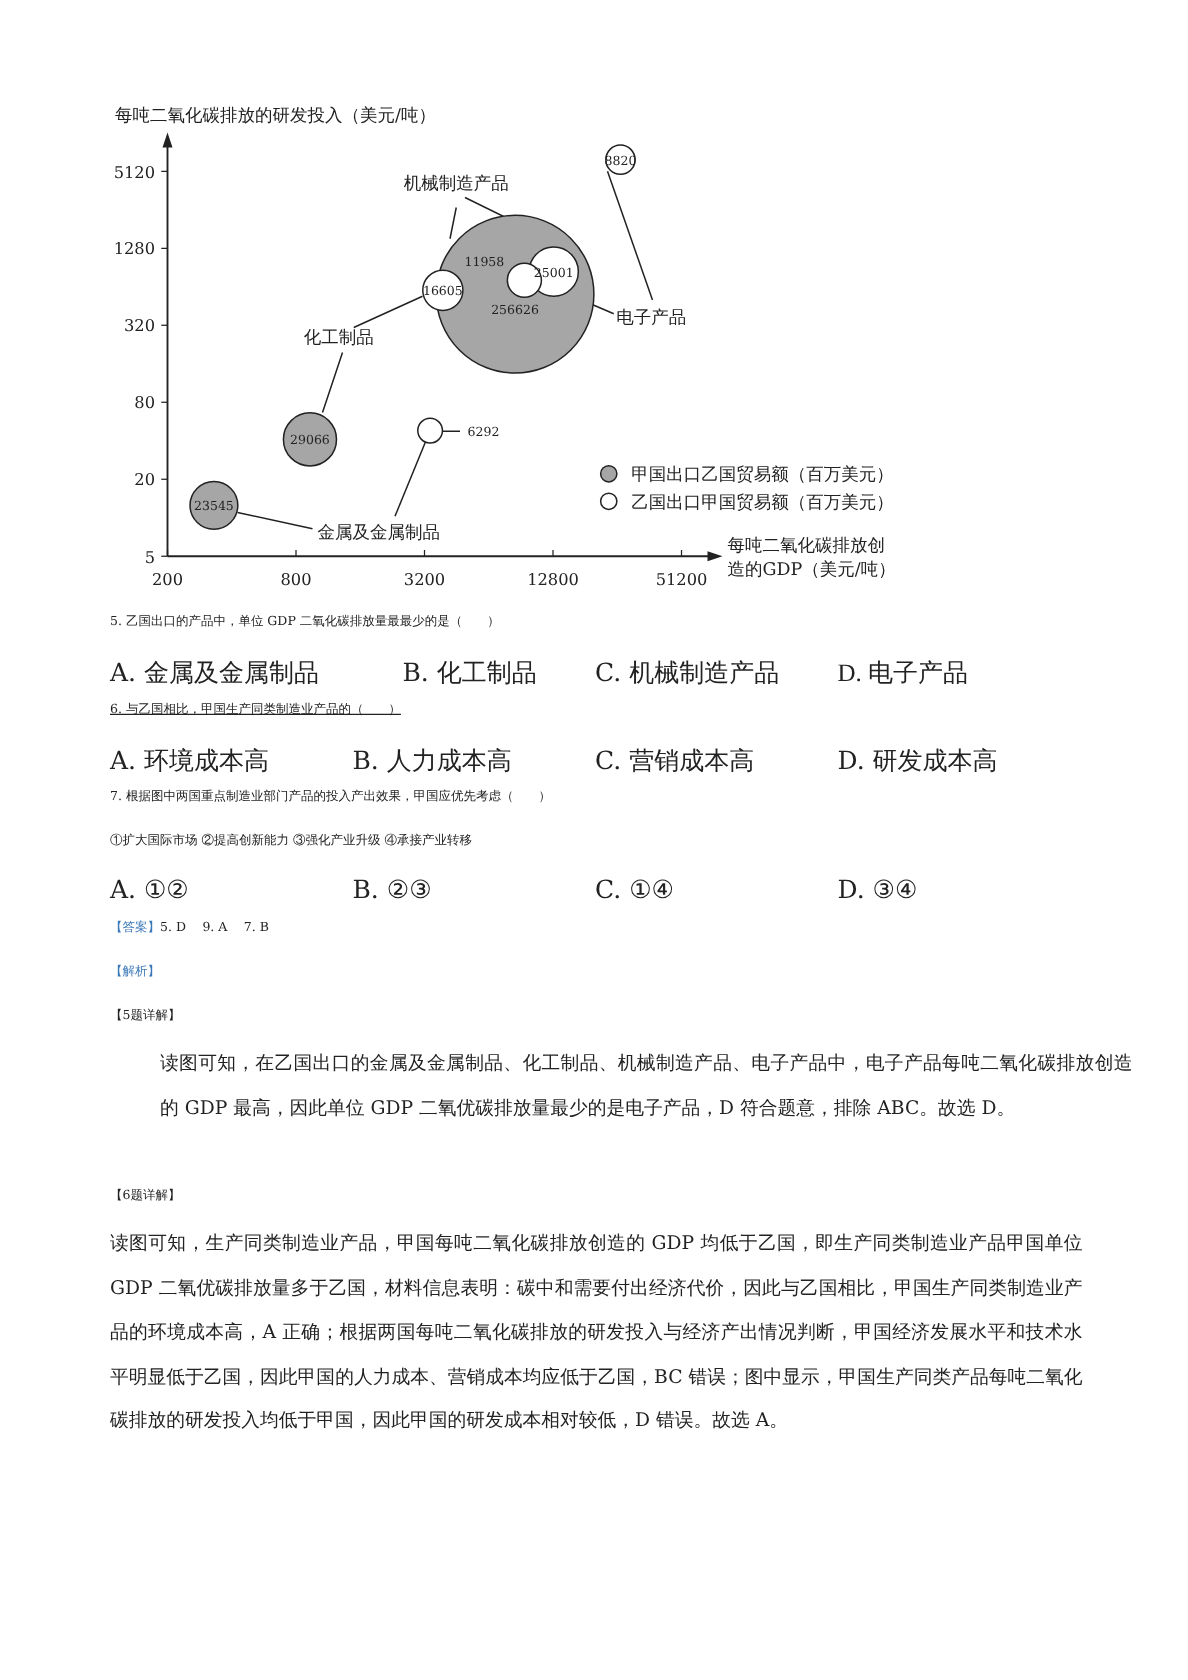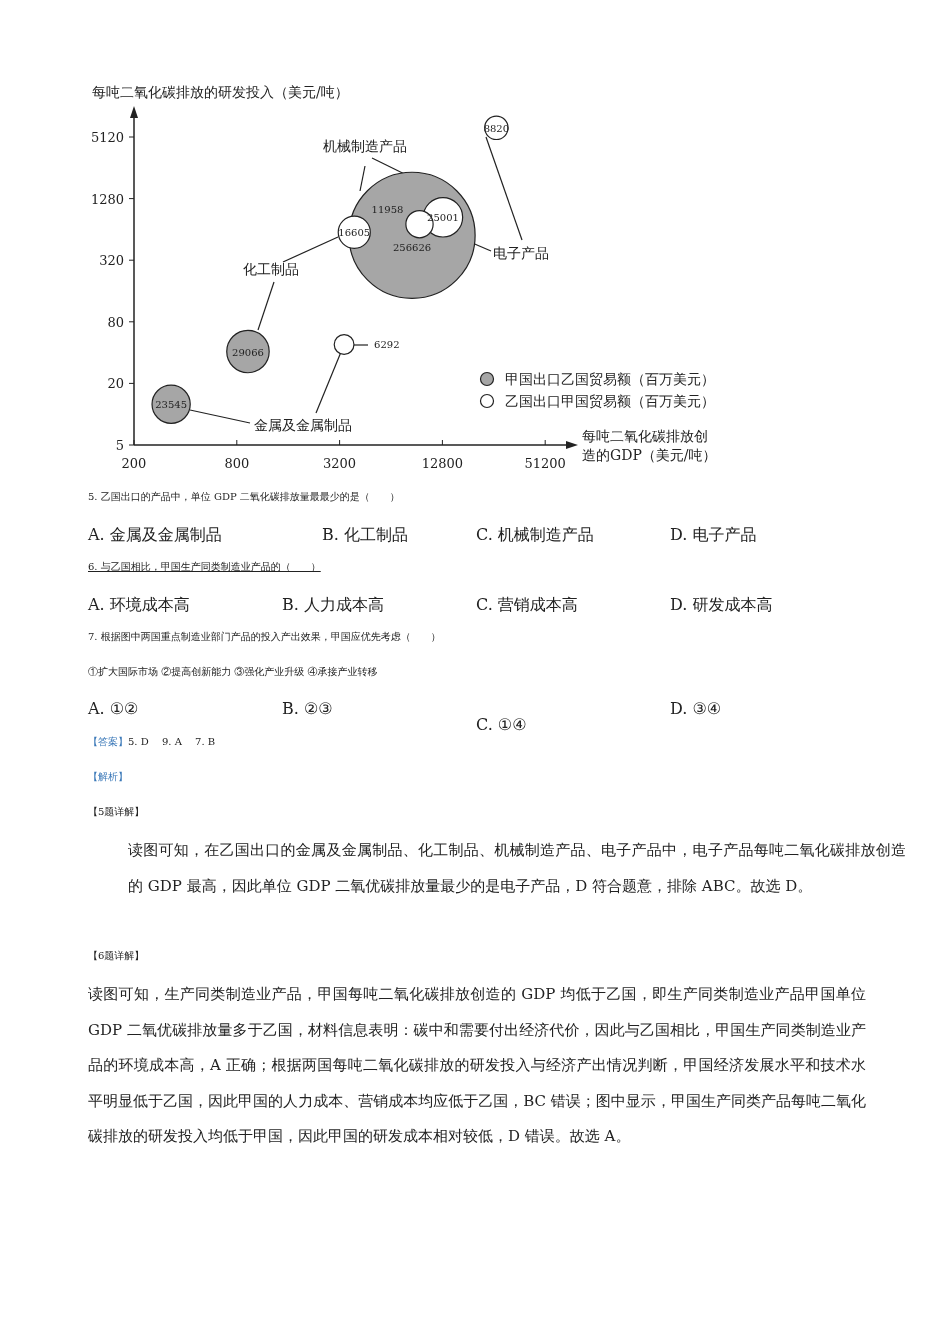--- a/index.html
+++ b/index.html
@@ -6,21 +6,21 @@
   body { width: 950px; height: 1344px; position: relative; overflow: hidden;
          font-family: "DejaVu Serif", "Liberation Serif", serif; color: #222; }
   #chart { position: absolute; left: 0; top: 70px; width: 800px; height: 410px; }
   #chart text { font-family: "DejaVu Serif", "Liberation Serif", serif; fill: #222; }
   .tick-label { font-size: 13px; }
   .bubble-label { font-size: 10px; }
   .cat-label { font-size: 14px; }
   .axis-title { font-size: 14px; }
   .legend-text { font-size: 14px; }
   .line { position: absolute; left: 88px; font-size: 10px; white-space: nowrap; }
-  .opt { position: absolute; font-size: 16px; white-space: nowrap; }
+  .opt { position: absolute; font-size: 20px; white-space: nowrap; }
   .blue { color: #3a78b8; }
   .para { position: absolute; left: 88px; width: 778px; font-size: 15px; line-height: 35.5px;
           text-align: justify; }
 </style>
 </head>
 <body>
 
 <svg id="chart" viewBox="0 70 800 410" xmlns="http://www.w3.org/2000/svg">
   <text class="axis-title" x="92" y="97">每吨二氧化碳排放的研发投入（美元/吨）</text>
   <g id="axes">
@@ -91,33 +91,33 @@
     <text class="legend-text" x="505" y="406">乙国出口甲国贸易额（百万美元）</text>
   </g>
   <text class="axis-title" x="582" y="441">每吨二氧化碳排放创</text>
   <text class="axis-title" x="582" y="460">造的GDP（美元/吨）</text>
 </svg>
 
 <div class="line" style="top:490px;">5. 乙国出口的产品中，单位 GDP 二氧化碳排放量最最少的是（　　）</div>
 <div class="opt" style="left:88px; top:525px;">A. 金属及金属制品</div>
 <div class="opt" style="left:282px; top:525px;margin-left:40px;">B. 化工制品</div>
 <div class="opt" style="left:476px; top:525px;">C. 机械制造产品</div>
-<div class="opt" style="left:670px; top:525px;">D. 电子产品</div>
+<div class="opt" style="left:670px; top:525px;font-family:Liberation Serif, serif;">D. 电子产品</div>
 
 <div class="line" style="top:560px;text-decoration:underline;">6. 与乙国相比，甲国生产同类制造业产品的（　　）</div>
 <div class="opt" style="left:88px; top:595px;">A. 环境成本高</div>
 <div class="opt" style="left:282px; top:595px;">B. 人力成本高</div>
 <div class="opt" style="left:476px; top:595px;">C. 营销成本高</div>
 <div class="opt" style="left:670px; top:595px;">D. 研发成本高</div>
 
 <div class="line" style="top:630px;">7. 根据图中两国重点制造业部门产品的投入产出效果，甲国应优先考虑（　　）</div>
 <div class="line" style="top:665px;">①扩大国际市场 ②提高创新能力 ③强化产业升级 ④承接产业转移</div>
 <div class="opt" style="left:88px; top:699px;">A. ①②</div>
 <div class="opt" style="left:282px; top:699px;">B. ②③</div>
-<div class="opt" style="left:476px; top:699px;margin-top:16px;">C. ①④</div>
+<div class="opt" style="left:476px; top:699px;">C. ①④</div>
 <div class="opt" style="left:670px; top:699px;">D. ③④</div>
 
 <div class="line" style="top:735px;">
   <span class="blue">【答案】</span><span>5. D　 9. A　 7. B</span>
 </div>
 <div class="line blue" style="top:770px;">【解析】</div>
 <div class="line" style="top:805px;">【5题详解】</div>
 <div class="para" style="top:833px;margin-left:40px;">读图可知，在乙国出口的金属及金属制品、化工制品、机械制造产品、电子产品中，电子产品每吨二氧化碳排放创造的 GDP 最高，因此单位 GDP 二氧优碳排放量最少的是电子产品，D 符合题意，排除 ABC。故选 D。</div>
 <div class="line" style="top:949px;">【6题详解】</div>
 <div class="para" style="top:977px;">读图可知，生产同类制造业产品，甲国每吨二氧化碳排放创造的 GDP 均低于乙国，即生产同类制造业产品甲国单位 GDP 二氧优碳排放量多于乙国，材料信息表明：碳中和需要付出经济代价，因此与乙国相比，甲国生产同类制造业产品的环境成本高，A 正确；根据两国每吨二氧化碳排放的研发投入与经济产出情况判断，甲国经济发展水平和技术水平明显低于乙国，因此甲国的人力成本、营销成本均应低于乙国，BC 错误；图中显示，甲国生产同类产品每吨二氧化碳排放的研发投入均低于甲国，因此甲国的研发成本相对较低，D 错误。故选 A。</div>

